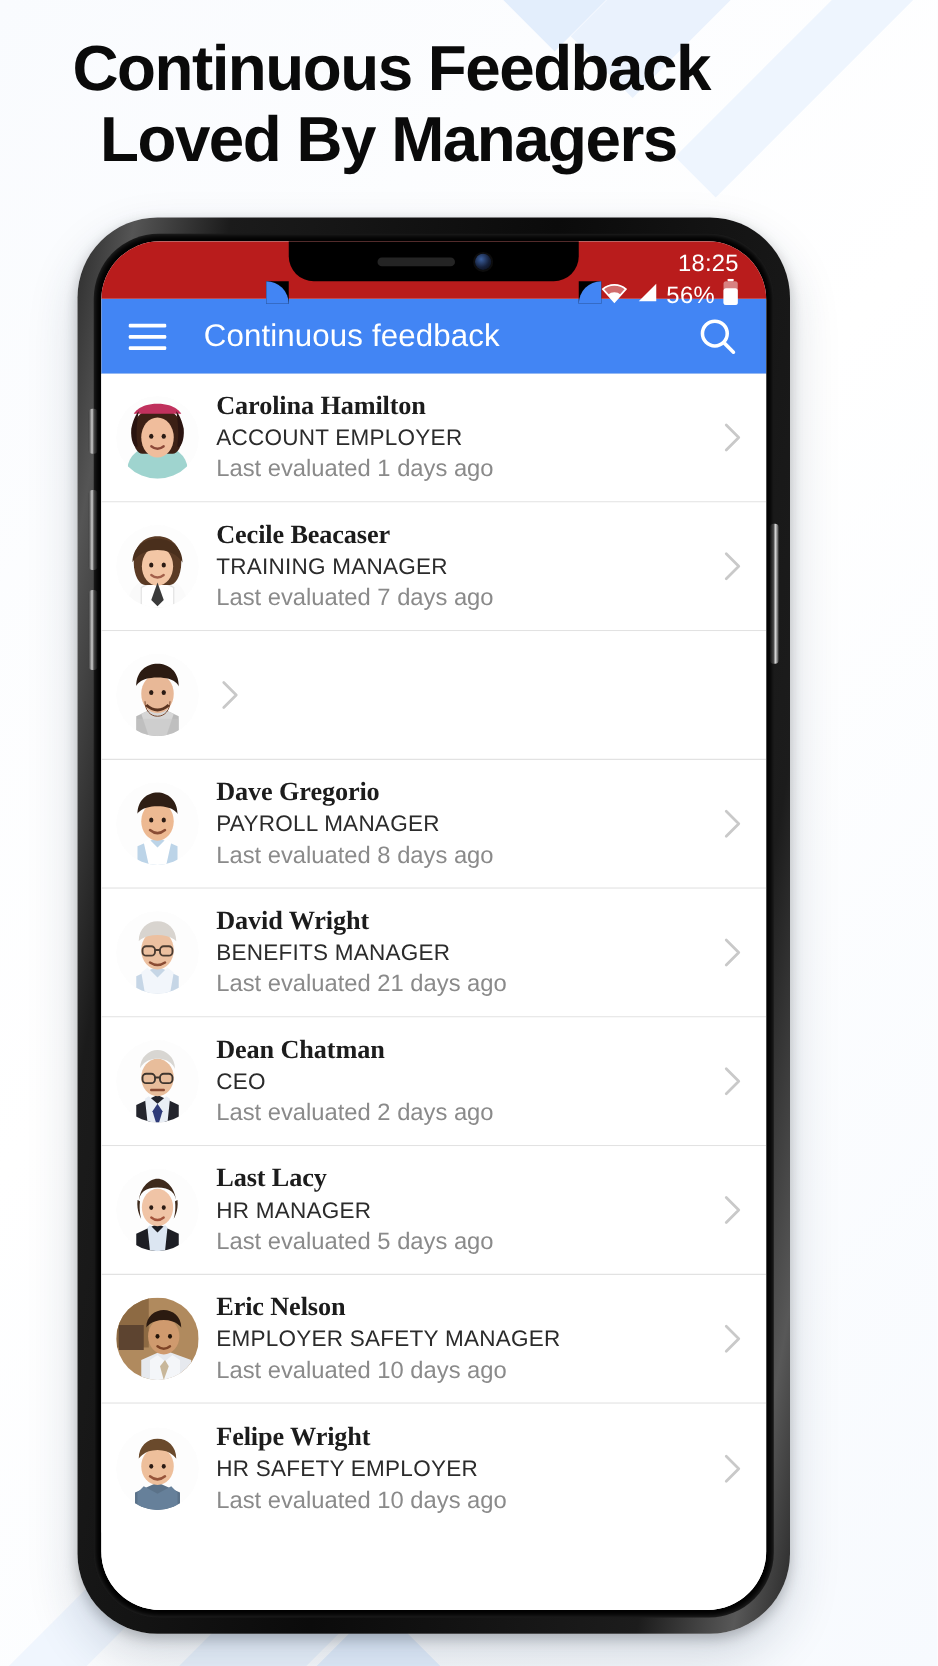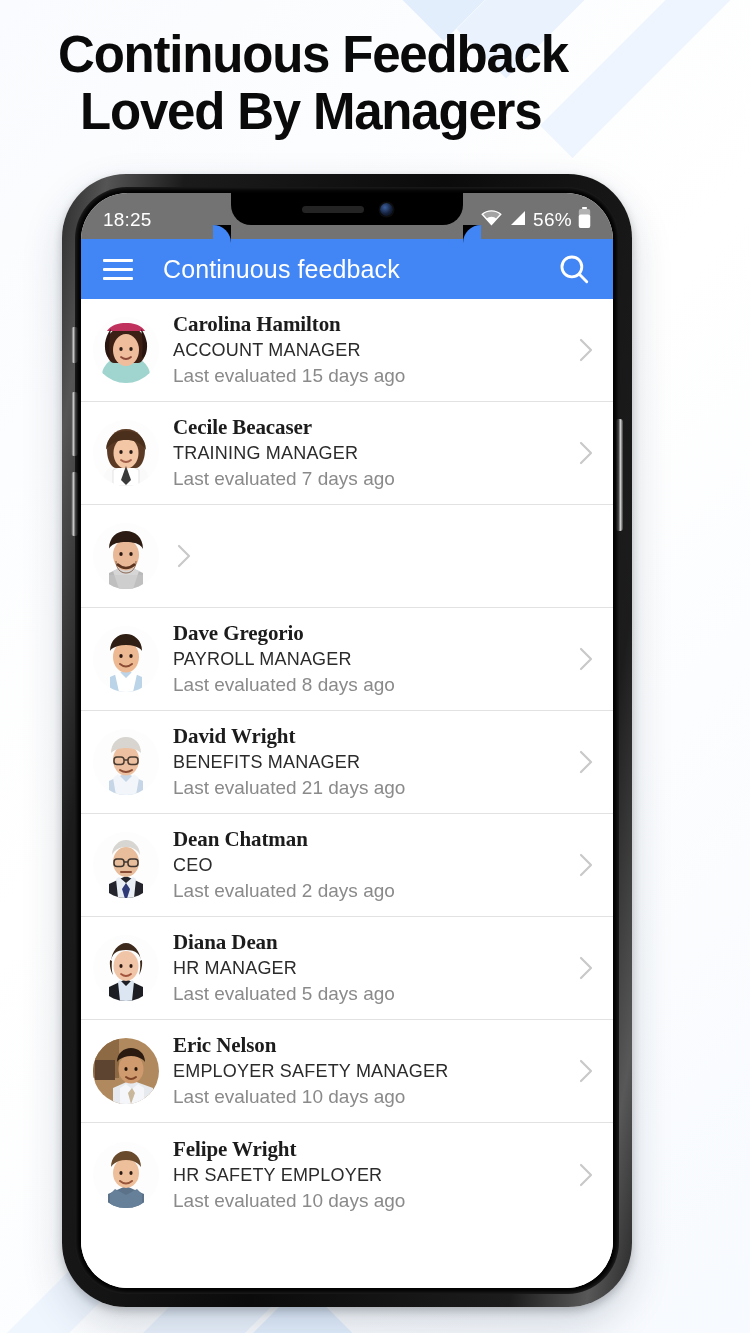--- a/index.html
+++ b/index.html
@@ -84,28 +84,29 @@
     background: linear-gradient(270deg,#0d0d0d,#4a4a4a 40%,#cfcfcf 62%,#3a3a3a 100%); }
   .btn-vol-dn { left: -4px; top: 285px; width: 7px; height: 64px;
     background: linear-gradient(270deg,#0d0d0d,#4a4a4a 40%,#cfcfcf 62%,#3a3a3a 100%); }
   .btn-mute { left: -4px; top: 140px; width: 7px; height: 36px;
     background: linear-gradient(270deg,#0d0d0d,#4a4a4a 40%,#cfcfcf 62%,#3a3a3a 100%); }
 
   
   .statusbar {
     position: relative;
     height: 46px;
-    background: #737373;
+    background: #b91c1c;
     display: flex;
-    align-items: center;
+    align-items: flex-end;
     justify-content: space-between;
     padding: 8px 22px 0 22px;
     color: #fff;
     font-size: 19px;
     letter-spacing: 0.2px;
+    flex-direction: column;
   }
   .sb-left { display:flex; align-items:center; }
   .sb-right { display:flex; align-items:center; gap:6px; }
   .sb-pct { font-size: 19px; letter-spacing:0.3px; }
 
   
   .notch {
     position: absolute;
     left: 50%; transform: translateX(-50%);
     top: 0;
@@ -298,22 +299,22 @@
               <path d="M14 14h38c0 0-4-8-19-8S14 14 14 14z" fill="#c0315d"></path>
               <path d="M12 26c2-10 6-14 6-14s-3 16-1 26c1 6-6 2-5-12z" fill="#2a1410"></path>
               <path d="M54 26c-2-10-6-14-6-14s3 16 1 26c-1 6 6 2 5-12z" fill="#2a1410"></path>
               <ellipse cx="28" cy="32" rx="1.7" ry="2" fill="#2b1b14"></ellipse>
               <ellipse cx="38" cy="32" rx="1.7" ry="2" fill="#2b1b14"></ellipse>
               <path d="M28 40q5 4 10 0" stroke="#8c4838" stroke-width="1.8" fill="none" stroke-linecap="round"></path>
             </svg>
           </div>
           <div class="row-text">
             <div class="row-name">Carolina Hamilton</div>
-            <div class="row-role">ACCOUNT MANAGER</div>
-            <div class="row-meta">Last evaluated 15 days ago</div>
+            <div class="row-role">ACCOUNT EMPLOYER</div>
+            <div class="row-meta">Last evaluated 1 days ago</div>
           </div>
           <div class="chev">
             <svg width="22" height="34" viewBox="0 0 22 34" fill="none" stroke="currentColor" stroke-width="2.2" stroke-linecap="round" stroke-linejoin="round">
                 <polyline points="6,7 16,17 6,27"></polyline>
               </svg>
           </div>
         </div>
 
         <div class="row">
           <div class="avatar">
@@ -451,21 +452,21 @@
               <ellipse cx="33" cy="31" rx="12.5" ry="15" fill="#f0c4a6"></ellipse>
               <path d="M18 28c0-12 8-20 15-20s15 8 15 20c0-9-5-13-15-13s-15 4-15 13z" fill="#3e2a1c"></path>
               <path d="M19 26c-1 8 1 14 1 14s-4-6-3-15z" fill="#3e2a1c"></path>
               <path d="M47 26c1 8-1 14-1 14s4-6 3-15z" fill="#3e2a1c"></path>
               <ellipse cx="28" cy="31" rx="1.6" ry="1.9" fill="#2b1b14"></ellipse>
               <ellipse cx="38" cy="31" rx="1.6" ry="1.9" fill="#2b1b14"></ellipse>
               <path d="M28 39q5 4 10 0" stroke="#a3543c" stroke-width="1.8" fill="none" stroke-linecap="round"></path>
             </svg>
           </div>
           <div class="row-text">
-            <div class="row-name">Diana Dean</div>
+            <div class="row-name">Last Lacy</div>
             <div class="row-role">HR MANAGER</div>
             <div class="row-meta">Last evaluated 5 days ago</div>
           </div>
           <div class="chev">
             <svg width="22" height="34" viewBox="0 0 22 34" fill="none" stroke="currentColor" stroke-width="2.2" stroke-linecap="round" stroke-linejoin="round">
                 <polyline points="6,7 16,17 6,27"></polyline>
               </svg>
           </div>
         </div>
 

